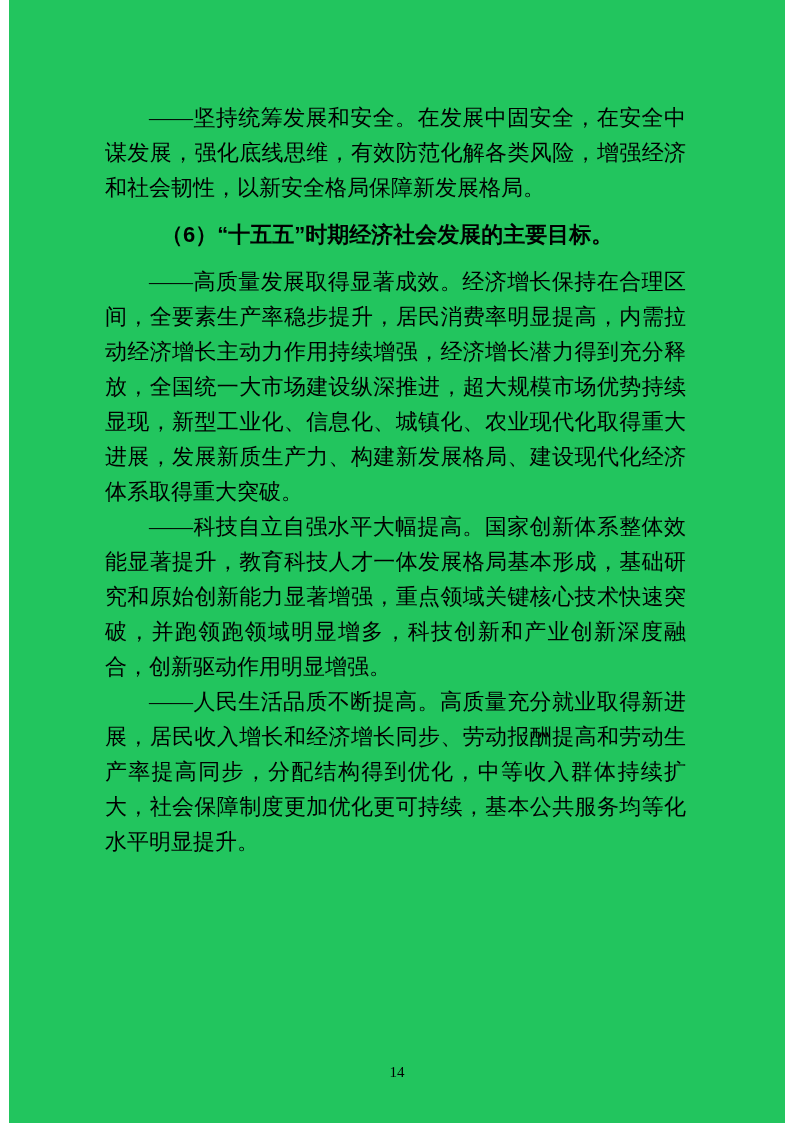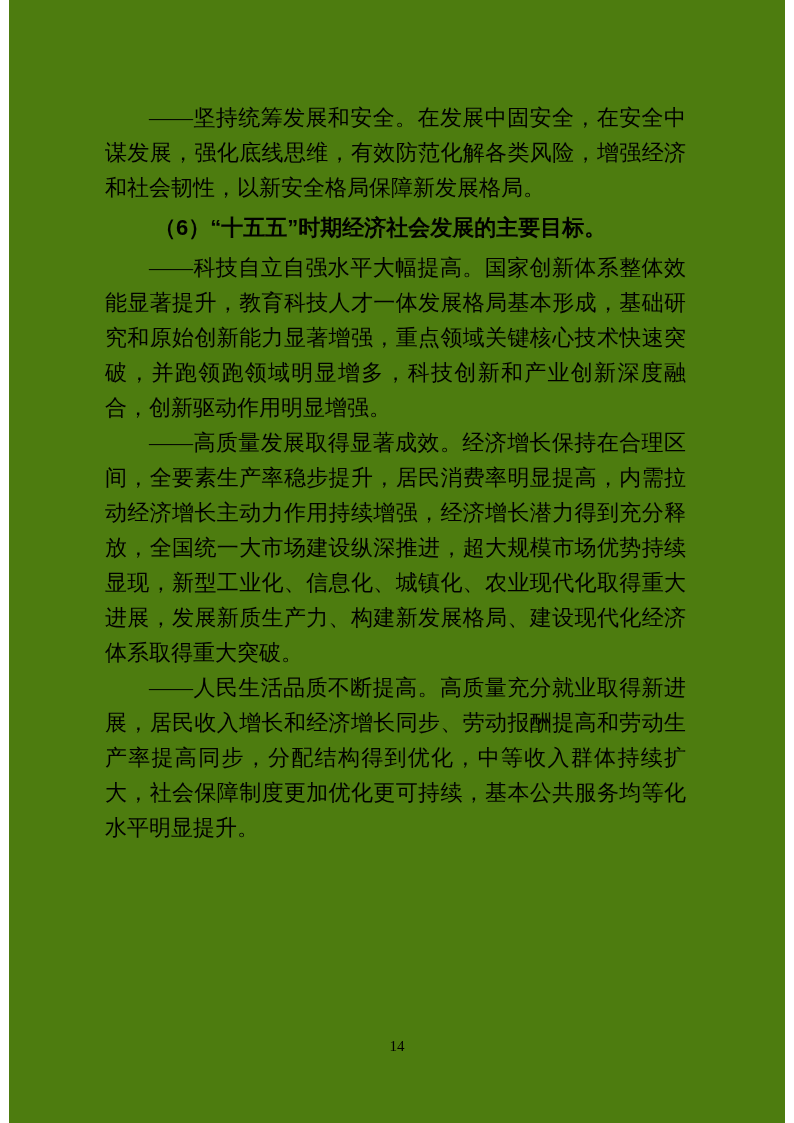--- a/index.html
+++ b/index.html
@@ -5,66 +5,66 @@
   html, body {
     margin: 0;
     padding: 0;
     background: #ffffff;
   }
   .page {
     position: relative;
     width: 776px;
     height: 1123px;
     margin: 0 auto;
-    background: #4d7c0f;
+    background: #22c55e;
     color: #000000;
     font-family: "Liberation Serif", serif;
     overflow: hidden;
   }
   .content {
     position: absolute;
     left: 96px;
     top: 100px;
     width: 581px;
   }
   .para {
     margin: 0;
     font-size: 22px;
     line-height: 35px;
     text-align: justify;
     text-justify: inter-ideograph;
     text-indent: 2em;
     word-break: break-all;
   }
   .heading {
-    margin: 5px;
+    margin: 12px;
     font-size: 22px;
     line-height: 35px;
     text-indent: 2em;
     font-weight: bold;
     font-family: "Liberation Sans", sans-serif;
     text-align: left;
   }
   .page-number {
     position: absolute;
     left: 0;
-    top: 1037px;
+    top: 1063px;
     width: 100%;
     text-align: center;
     font-size: 15px;
     line-height: 18px;
     color: #000000;
     font-family: "Liberation Serif", serif;
   }
 </style>
 </head>
 <body>
 
 <div class="page">
   <div class="content">
     <p class="para">——坚持统筹发展和安全。在发展中固安全，在安全中谋发展，强化底线思维，有效防范化解各类风险，增强经济和社会韧性，以新安全格局保障新发展格局。</p>
     <p class="heading">（6）“十五五”时期经济社会发展的主要目标。</p>
+    <p class="para">——高质量发展取得显著成效。经济增长保持在合理区间，全要素生产率稳步提升，居民消费率明显提高，内需拉动经济增长主动力作用持续增强，经济增长潜力得到充分释放，全国统一大市场建设纵深推进，超大规模市场优势持续显现，新型工业化、信息化、城镇化、农业现代化取得重大进展，发展新质生产力、构建新发展格局、建设现代化经济体系取得重大突破。</p>
     <p class="para">——科技自立自强水平大幅提高。国家创新体系整体效能显著提升，教育科技人才一体发展格局基本形成，基础研究和原始创新能力显著增强，重点领域关键核心技术快速突破，并跑领跑领域明显增多，科技创新和产业创新深度融合，创新驱动作用明显增强。</p>
-    <p class="para">——高质量发展取得显著成效。经济增长保持在合理区间，全要素生产率稳步提升，居民消费率明显提高，内需拉动经济增长主动力作用持续增强，经济增长潜力得到充分释放，全国统一大市场建设纵深推进，超大规模市场优势持续显现，新型工业化、信息化、城镇化、农业现代化取得重大进展，发展新质生产力、构建新发展格局、建设现代化经济体系取得重大突破。</p>
     <p class="para">——人民生活品质不断提高。高质量充分就业取得新进展，居民收入增长和经济增长同步、劳动报酬提高和劳动生产率提高同步，分配结构得到优化，中等收入群体持续扩大，社会保障制度更加优化更可持续，基本公共服务均等化水平明显提升。</p>
   </div>
   <div class="page-number">14</div>
 </div>
 
 </body></html>

